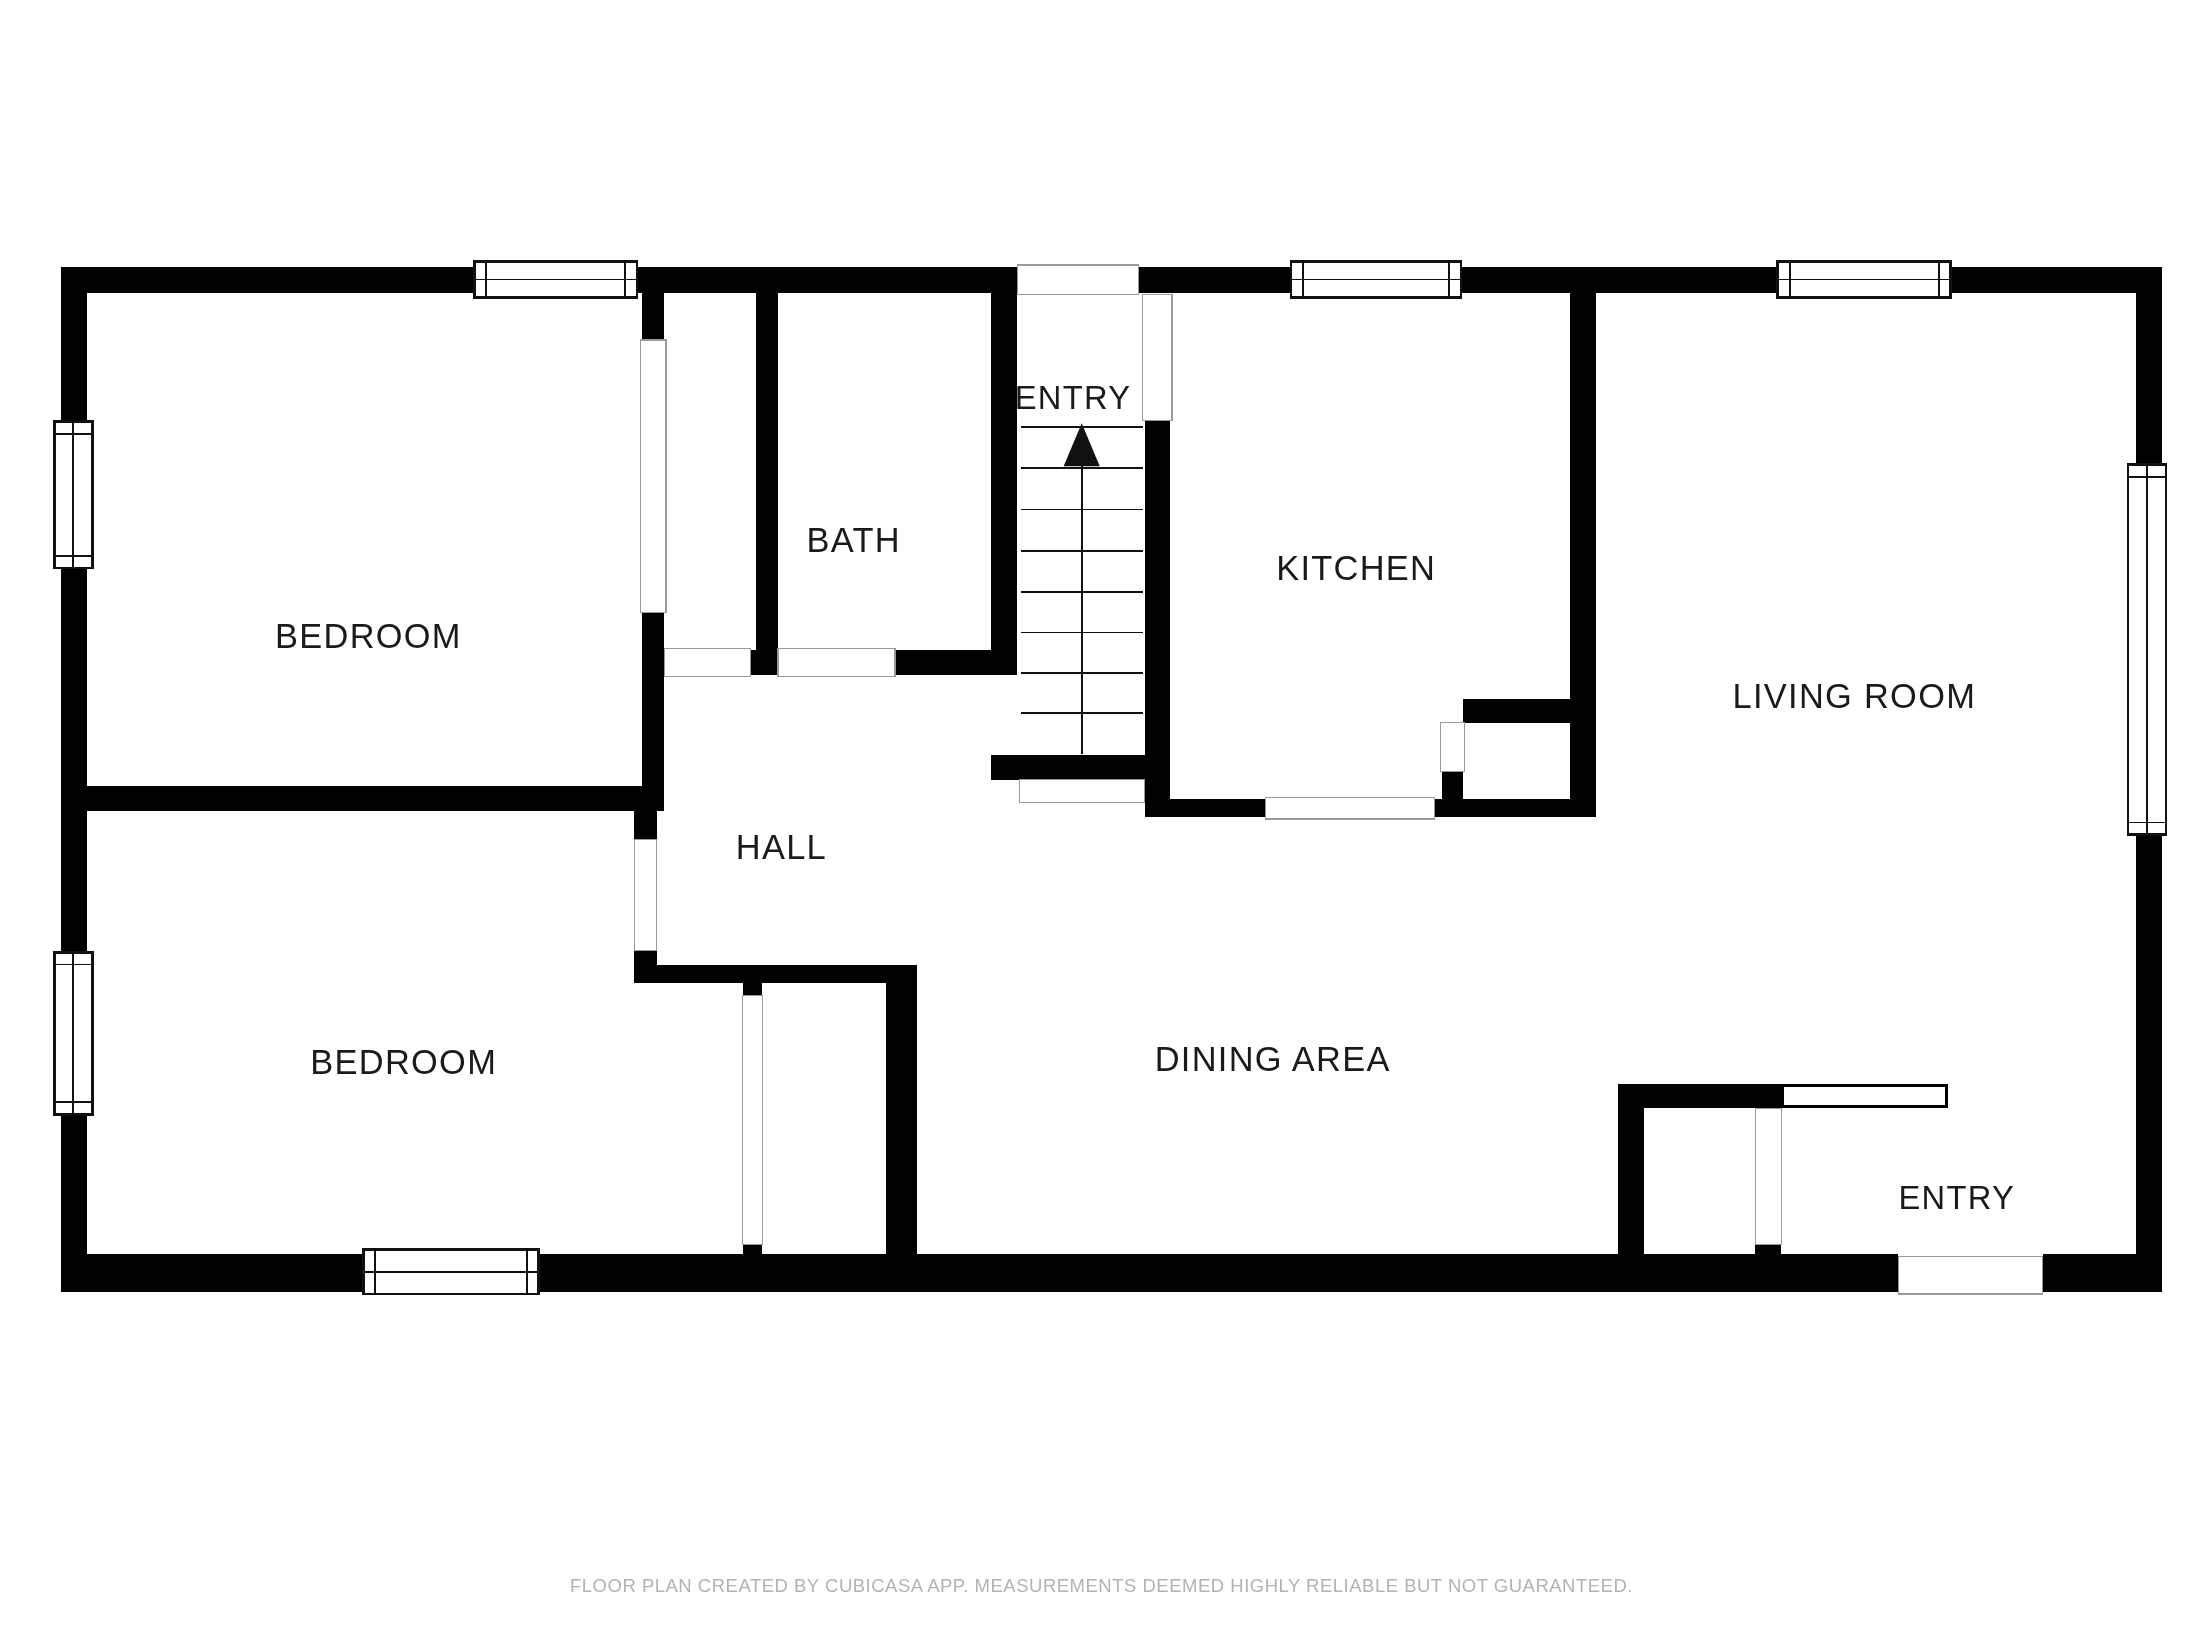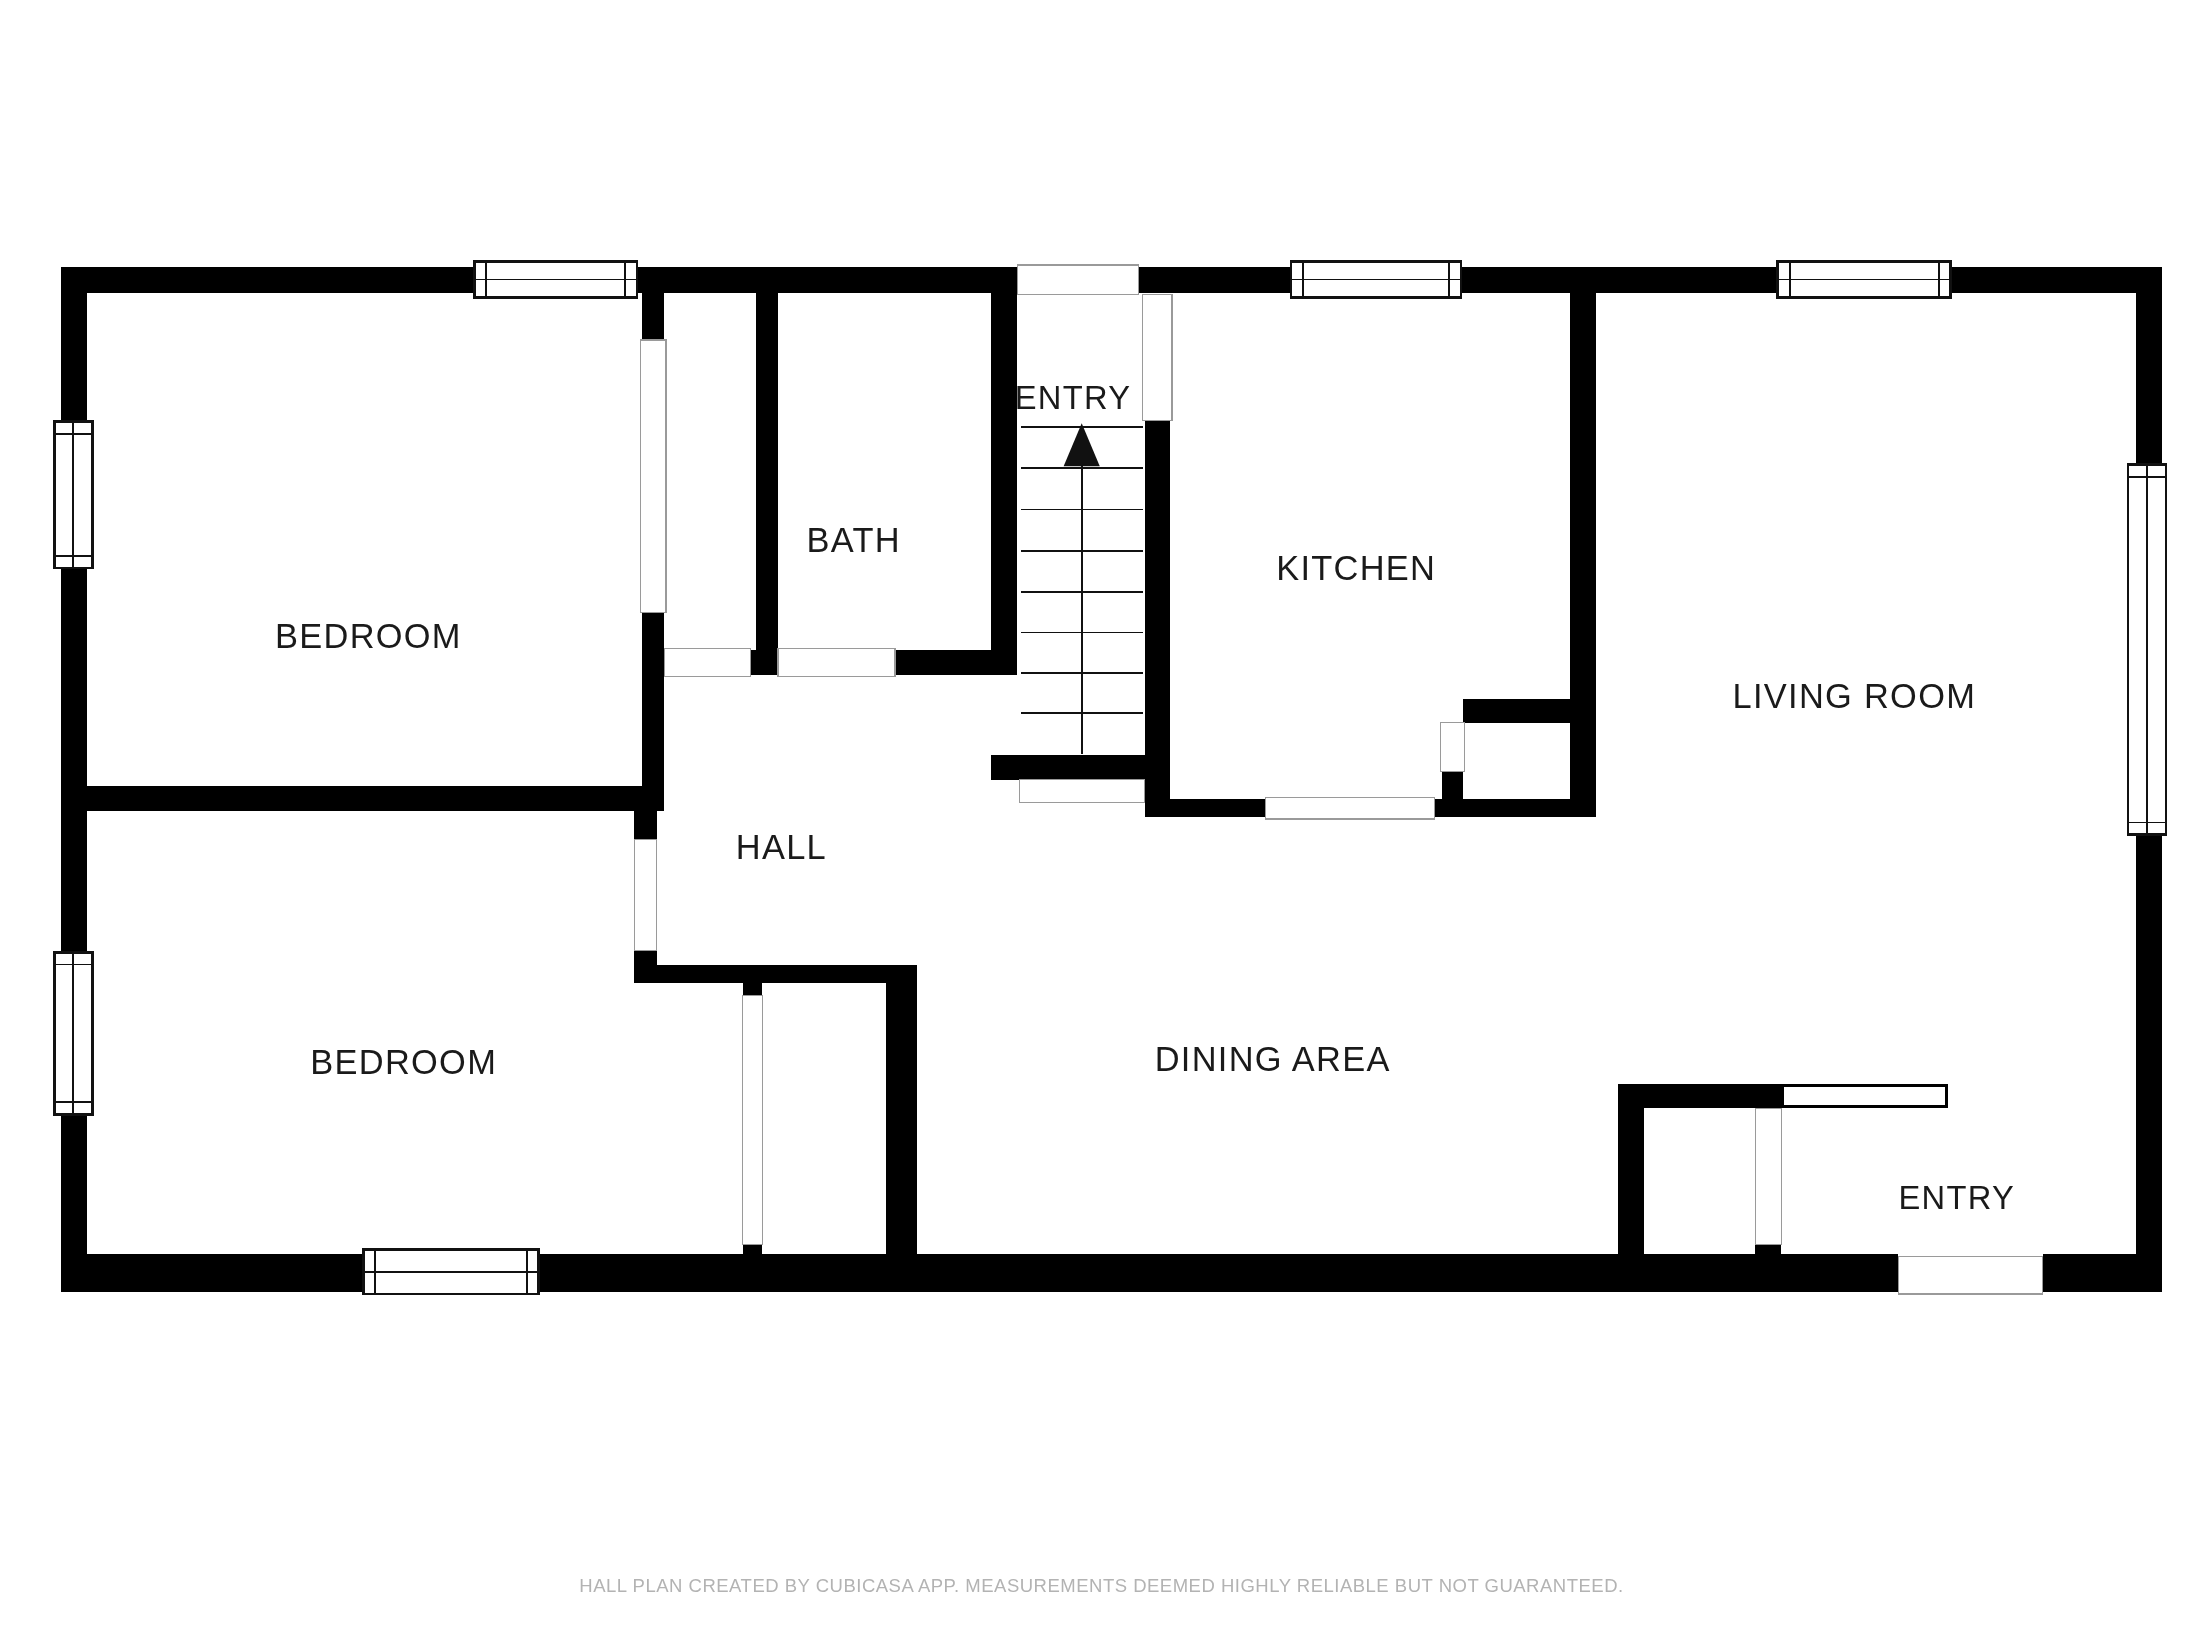--- a/index.html
+++ b/index.html
@@ -194,16 +194,16 @@
       <text class="room-label small" x="1247" y="475">ENTRY</text>
       <text class="room-label" x="1576" y="674">KITCHEN</text>
       <text class="room-label" x="2155" y="823">LIVING ROOM</text>
       <text class="room-label" x="908" y="998">HALL</text>
       <text class="room-label" x="469" y="1248">BEDROOM</text>
       <text class="room-label" x="1479" y="1245">DINING AREA</text>
       <text class="room-label small" x="2274" y="1405">ENTRY</text>
     </g>
   </svg>
 
-  <div class="footer-note">HALL PLAN CREATED BY CUBICASA APP. MEASUREMENTS DEEMED HIGHLY RELIABLE BUT NOT GUARANTEED.</div>
+  <div class="footer-note">FLOOR PLAN CREATED BY CUBICASA APP. MEASUREMENTS DEEMED HIGHLY RELIABLE BUT NOT GUARANTEED.</div>
 
 </div>
 
 
 </body></html>

